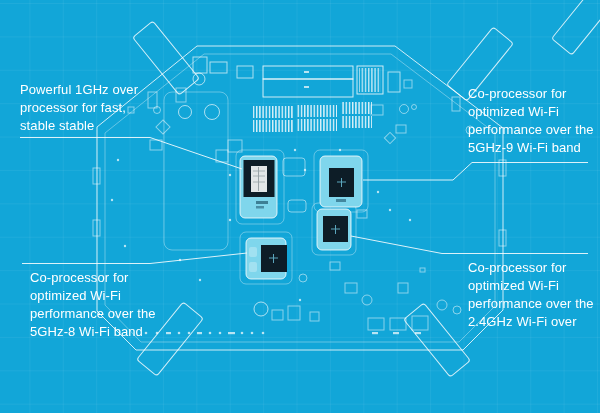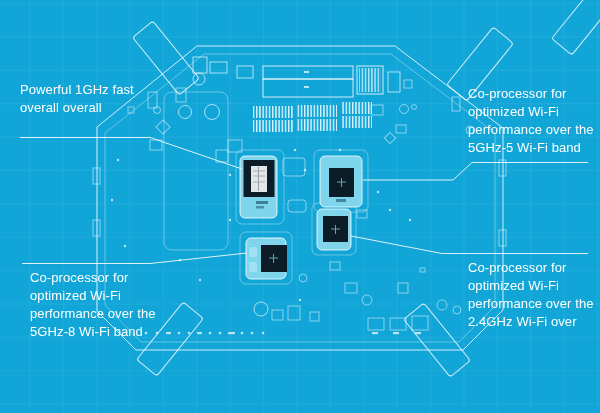--- a/index.html
+++ b/index.html
@@ -209,29 +209,30 @@
 
     <g stroke="#ffffff" stroke-width="1" fill="none" opacity=".85">
       <path d="M20,137.5 H150 L242,169"></path>
       <path d="M588,162.5 H472 L453,180 H363"></path>
       <path d="M22,263.5 H150 L247,253"></path>
       <path d="M588,253.5 H442 L351,236"></path>
     </g>
   </svg>
 
   <div class="callout-text ct-tl">
-    <div>Powerful 1GHz fast</div>
-    <div>overall overall</div>
+    <div>Powerful 1GHz over</div>
+    <div>processor for fast,</div>
+    <div>stable stable</div>
   </div>
 
   <div class="callout-text ct-tr">
     <div>Co-processor for</div>
     <div>optimized Wi-Fi</div>
     <div>performance over the</div>
-    <div>5GHz-5 Wi-Fi band</div>
+    <div>5GHz-9 Wi-Fi band</div>
   </div>
 
   <div class="callout-text ct-bl">
     <div>Co-processor for</div>
     <div>optimized Wi-Fi</div>
     <div>performance over the</div>
     <div>5GHz-8 Wi-Fi band</div>
   </div>
 
   <div class="callout-text ct-br">

